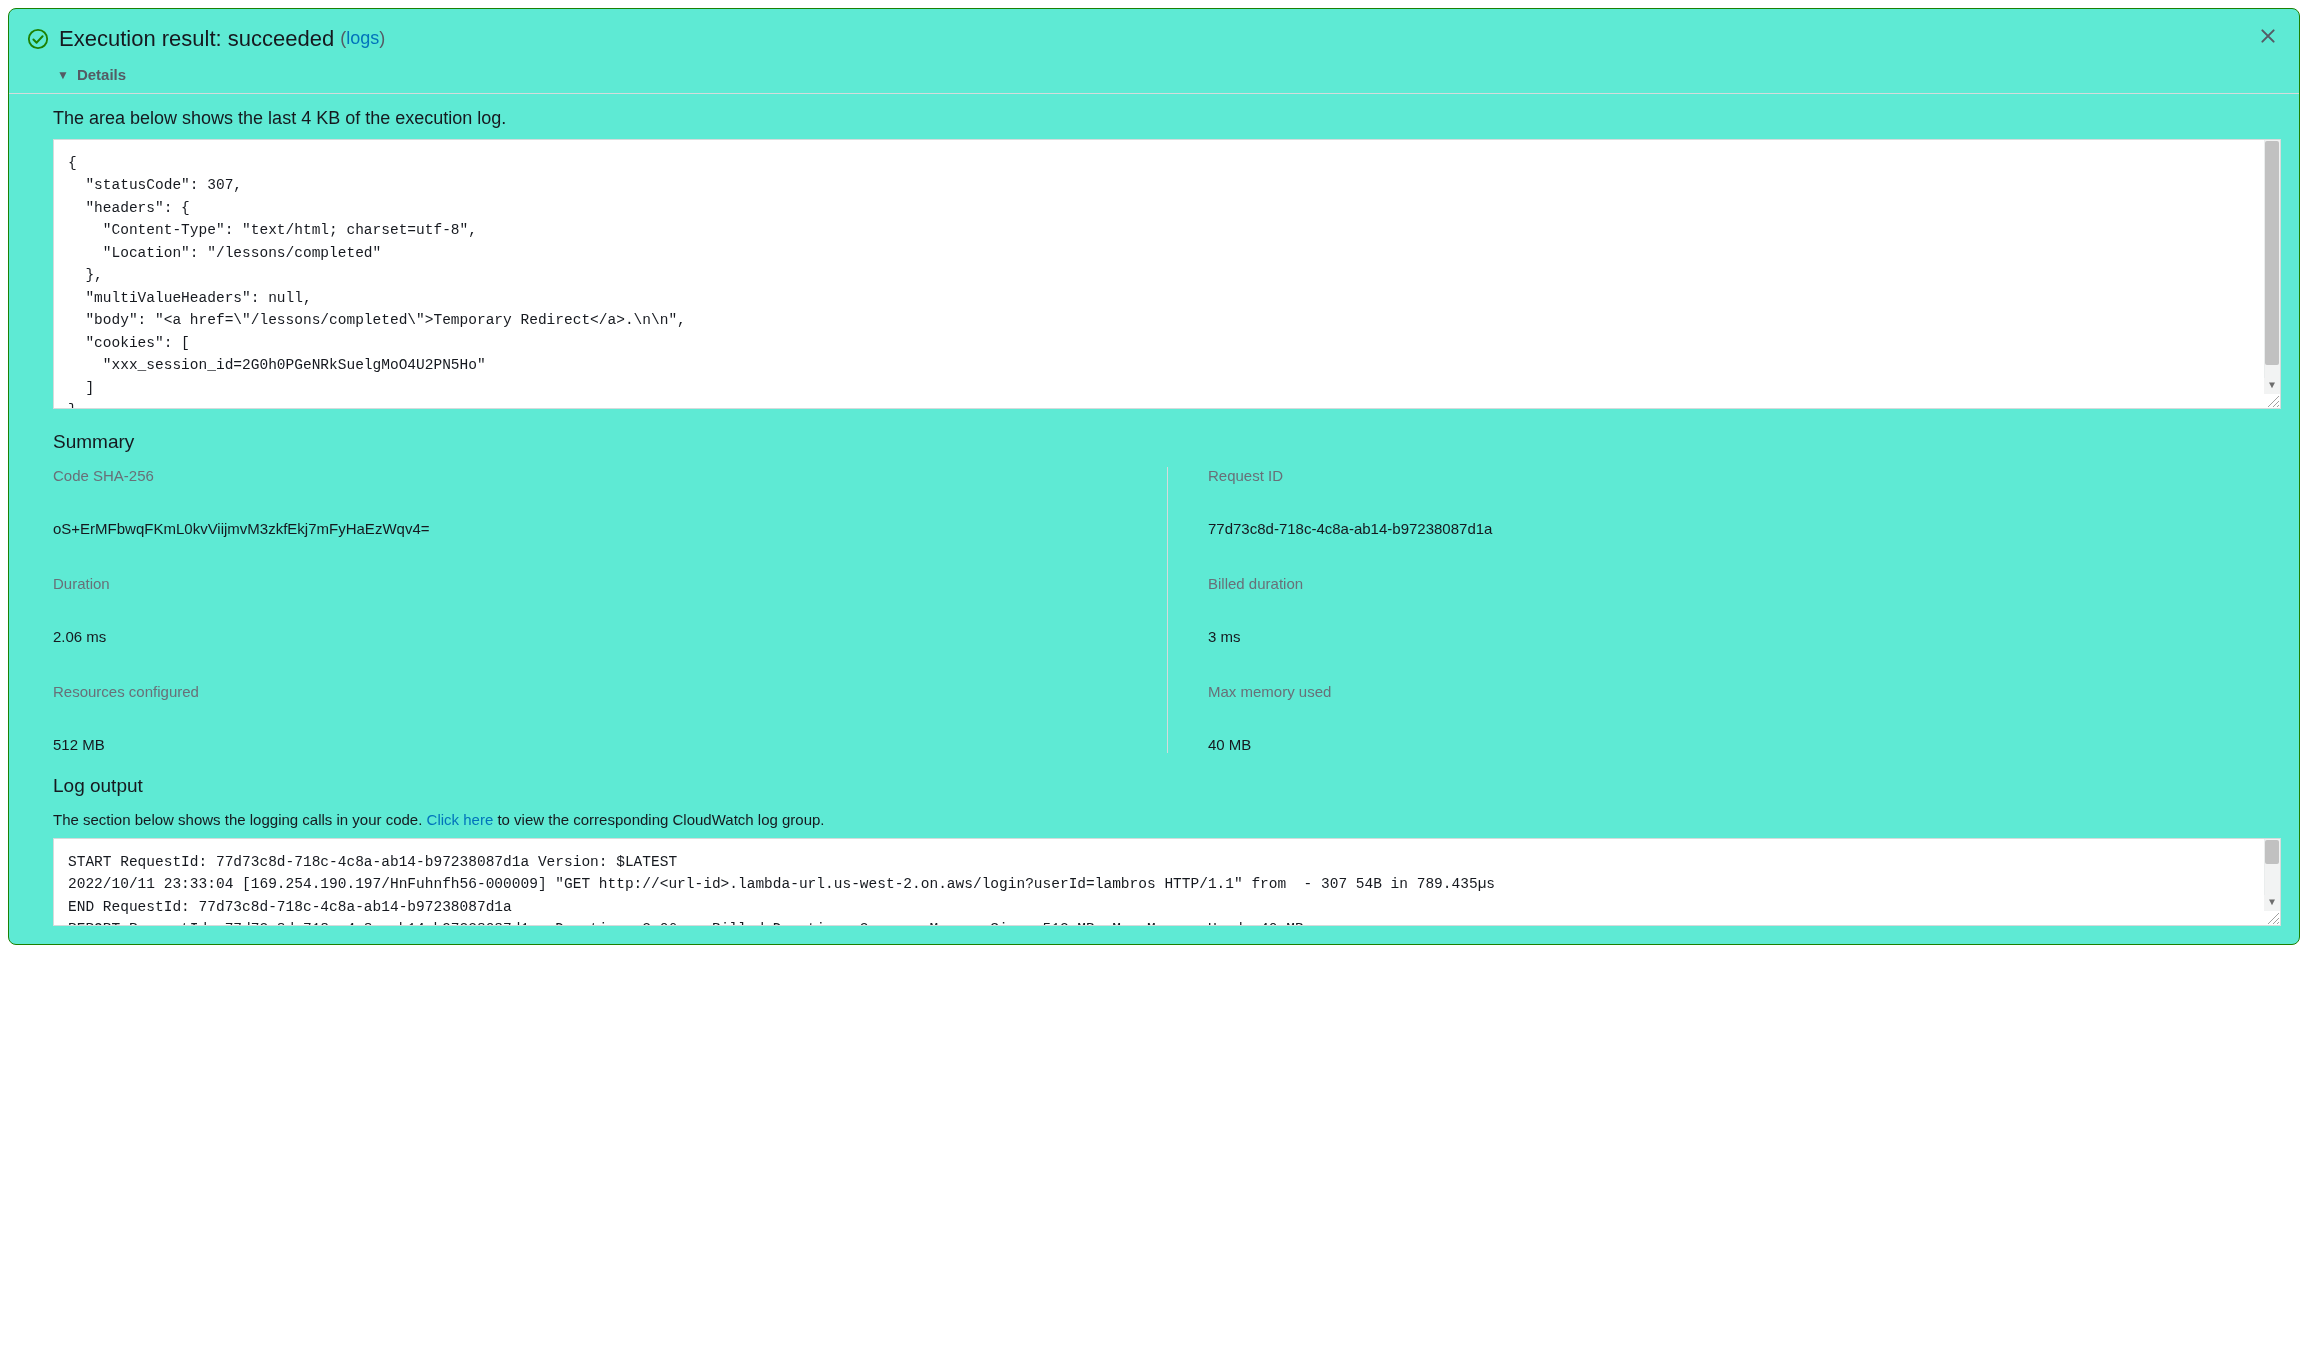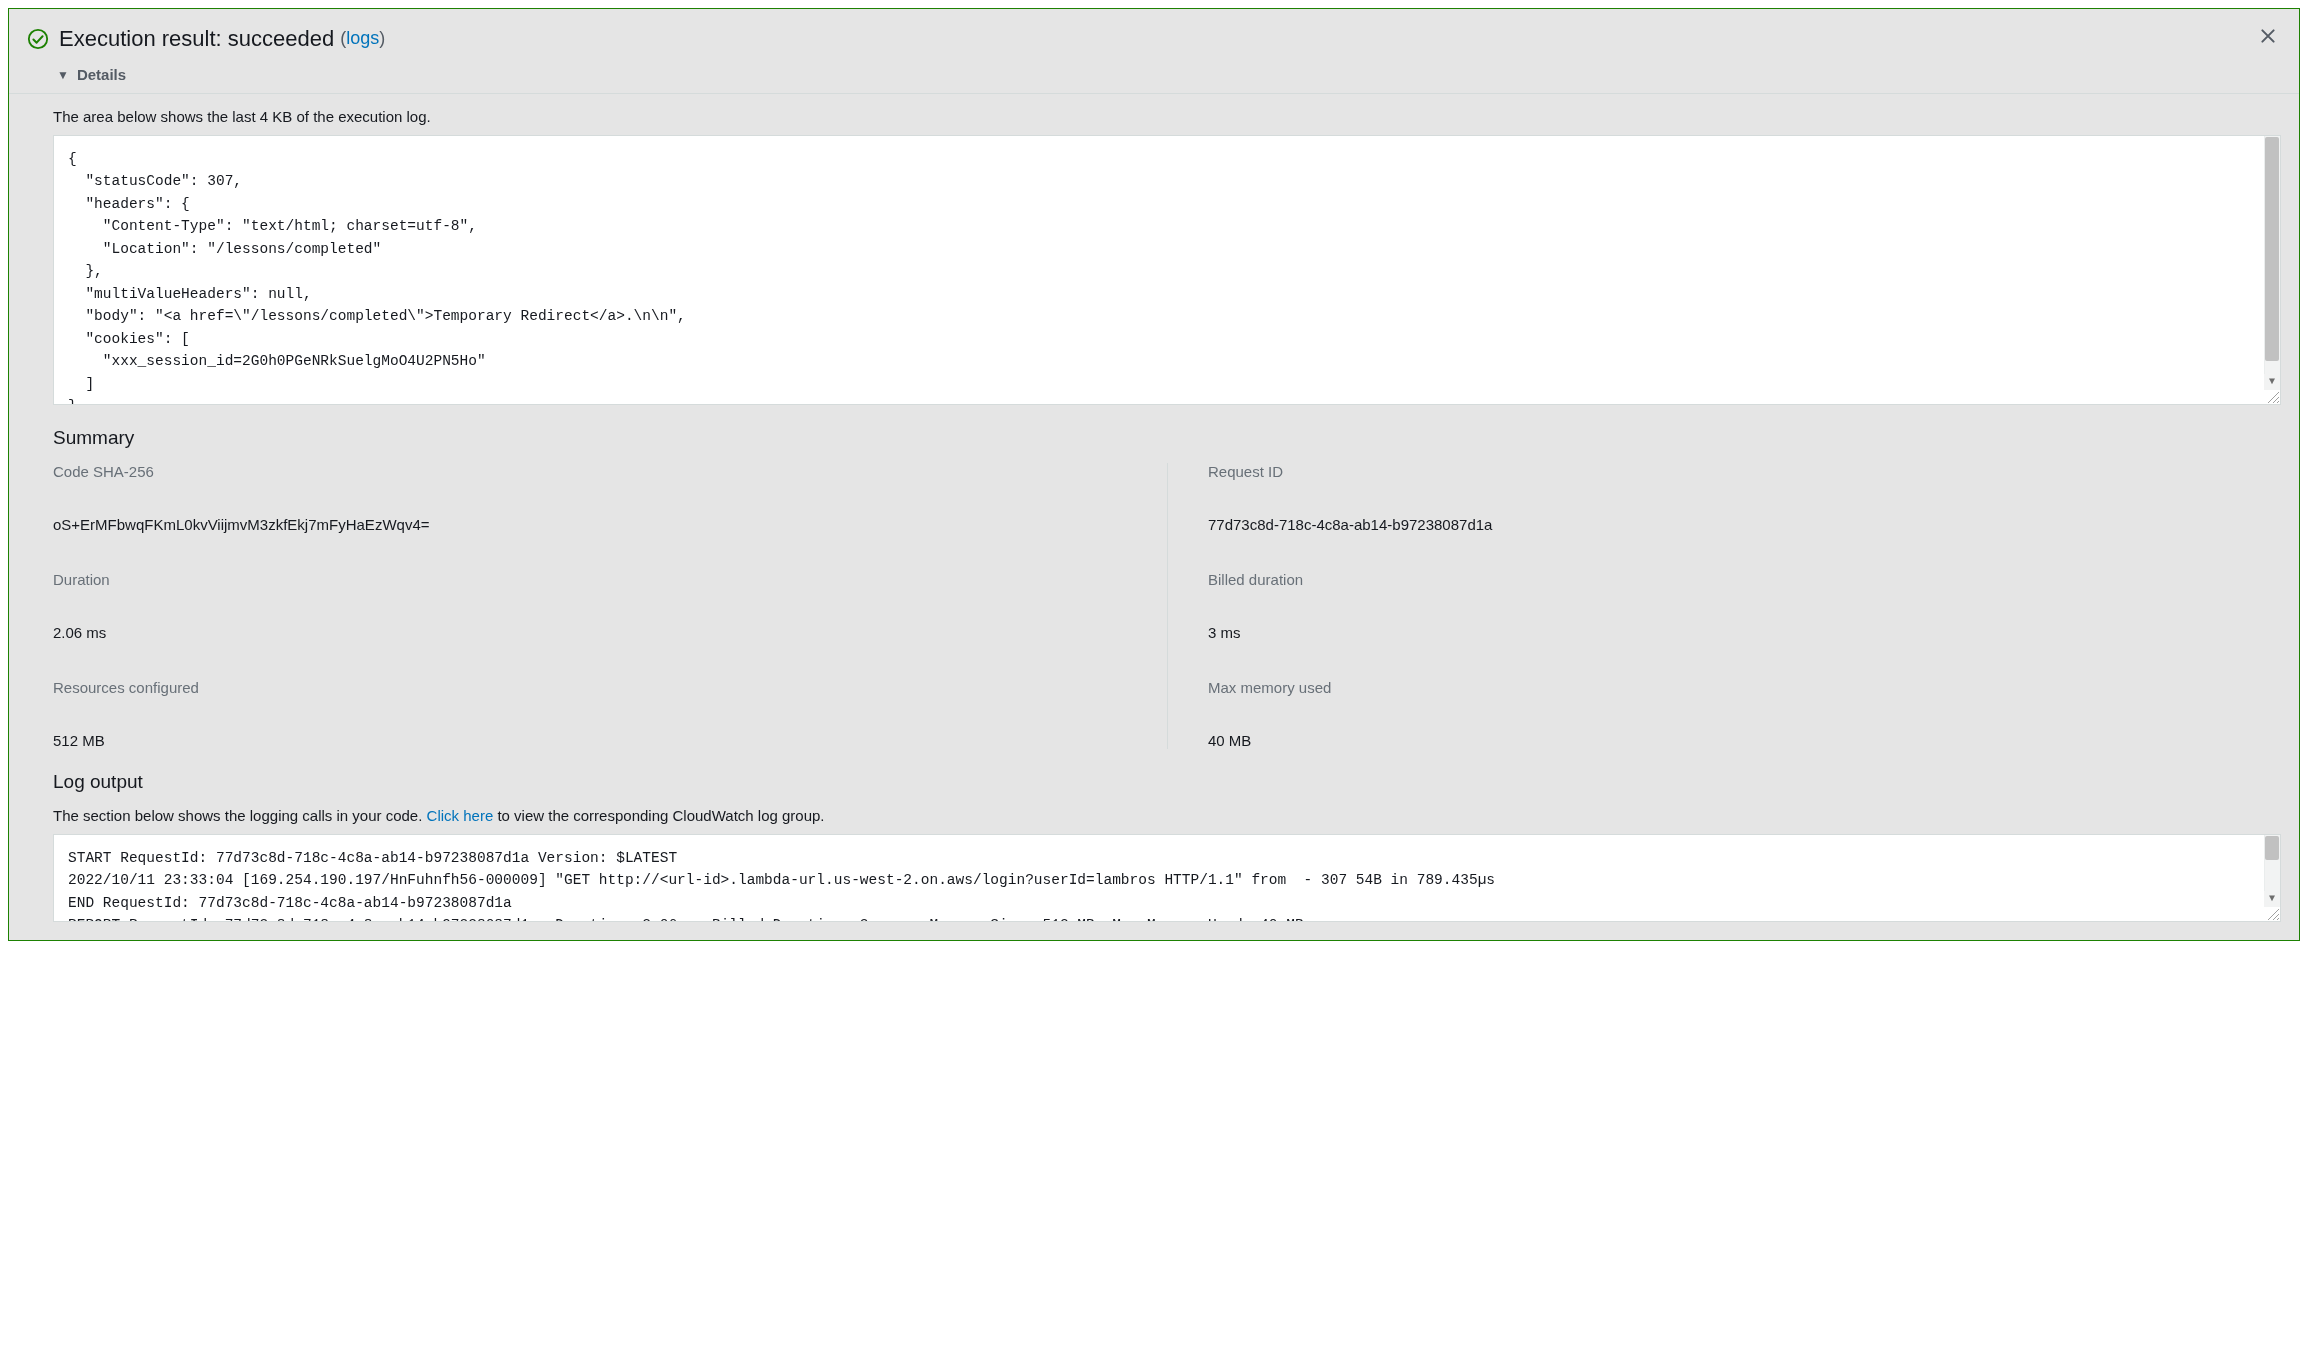--- a/index.html
+++ b/index.html
@@ -7,22 +7,22 @@
       padding: 0;
       box-sizing: border-box;
     }
     body {
       font-family: "Amazon Ember", "Helvetica Neue", Arial, sans-serif;
       background: #fff;
       padding: 8px;
     }
     .panel {
       border: 1px solid #1d8102;
-      border-radius: 0;
-      background: #e5e5e5;
+      border-radius: 8px;
+      background: #5eead4;
       padding: 0;
     }
     .panel-header {
       display: flex;
       align-items: center;
       padding: 14px 18px 4px 18px;
     }
     .status-icon {
       width: 22px;
       height: 22px;
@@ -67,21 +67,21 @@
     }
     .details-label {
       font-size: 15px;
       font-weight: 700;
       color: #545b64;
     }
     .content {
       padding: 14px 18px 18px 44px;
     }
     .description {
-      font-size: 15px;
+      font-size: 18px;
       color: #16191f;
       margin-bottom: 10px;
     }
     .output-box {
       background: #fff;
       border: 1px solid #d5dbdb;
       padding: 12px 14px;
       font-family: Consolas, Monaco, "Courier New", monospace;
       font-size: 14.5px;
       line-height: 1.55;

